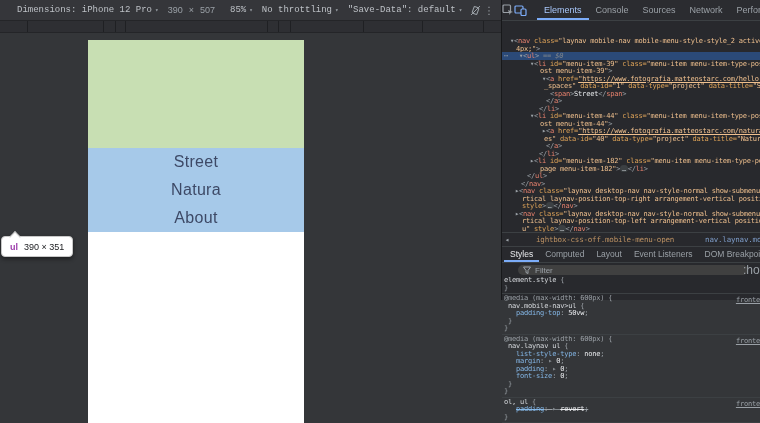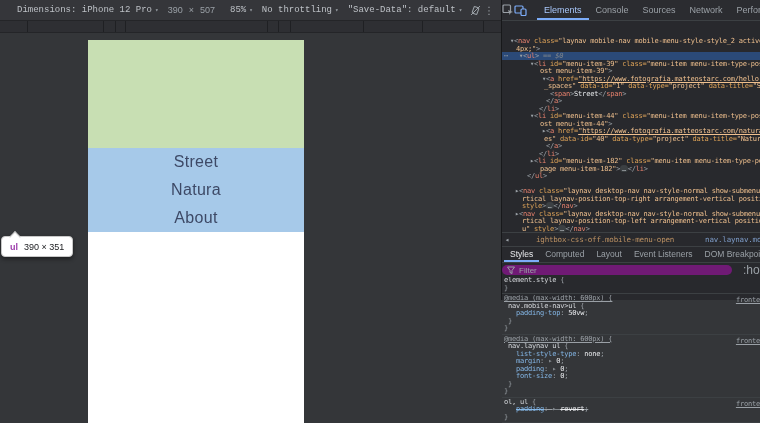--- a/index.html
+++ b/index.html
@@ -64,32 +64,32 @@
   .crumb.warm { color:#bd9263; } .crumb.cool { color:#7d9cc8; }
 
   #styles-tabs { position:absolute; left:0; top:246px; width:100%; height:16px; background:#28292d;
     border-top:1px solid #3c4043; display:flex; align-items:center; font-size:8.5px; color:#9aa0a6;
     white-space:nowrap; overflow:hidden; padding-left:2px; }
   .stab { padding:0 6px; line-height:15px; }
   .stab.active { color:#e8eaed; box-shadow:inset 0 -2px 0 #7cacf8; }
 
   #filter-row { position:absolute; left:0; top:262px; width:100%; height:14px; background:#28292d;
     border-top:1px solid #3c4043; overflow:hidden; }
-  #filter-pill { position:absolute; left:0; top:2px; width:230px; height:10px; background:#701a75;
+  #filter-pill { position:absolute; left:16px; top:2px; width:230px; height:10px; background:#404040;
     border-radius:5px; display:flex; align-items:center; padding:0 5px; }
   #filter-pill span { color:#9aa0a6; font-size:8px; margin-left:4px; }
   #hov-toggle { position:absolute; left:241px; top:2px; color:#9aa0a6; font-size:12px; line-height:10px; }
 
   #styles-content { position:absolute; left:0; top:276px; width:100%; height:147px; overflow:hidden;
     font-family:"DejaVu Sans Mono", monospace; font-size:7px; letter-spacing:-.2px; }
   .ssec { position:relative; border-bottom:1px solid #3c4043; padding:1px 0; }
   .srow { height:7.5px; line-height:7.5px; white-space:nowrap; overflow:hidden; }
   .srow.strike .sg { text-decoration:line-through; }
   .sg.sel { color:#d7dade; } .sg.p { color:#85b8e8; } .sg.val { color:#e8eaed; }
-  .sg.med { color:#9aa0a6;text-decoration:underline; } .sg.ar { color:#80868b; }
+  .sg.med { color:#9aa0a6; } .sg.ar { color:#80868b; }
   .src-link { position:absolute; right:0px; top:2px; color:#9aa0a6; font-size:7px; }
   .src-link.lnk { text-decoration:underline; }
 </style>
 </head>
 <body>
 
 <div id="browser">
   <div id="top-sliver"></div>
 
   <div id="device-toolbar">
@@ -196,20 +196,21 @@
       <div class="trow" style="top: 83.5px; padding-left: 37px;"><span class="sg g">&lt;/</span><span class="sg t">li</span><span class="sg g">&gt;</span></div>
       <div class="trow" style="top: 91px; padding-left: 28px;"><span class="sg g">▾&lt;</span><span class="sg t">li</span><span class="sg a"> id=</span><span class="sg v">"menu-item-44"</span><span class="sg a"> class=</span><span class="sg v">"menu-item menu-item-type-post_type m</span></div>
       <div class="trow" style="top: 98.5px; padding-left: 38px;"><span class="sg v">ost menu-item-44"</span><span class="sg g">&gt;</span></div>
       <div class="trow" style="top: 106px; padding-left: 40px;"><span class="sg g">▸&lt;</span><span class="sg t">a</span><span class="sg a"> href=</span><span class="sg l">"https://www.fotografia.matteostarc.com/natura/"</span></div>
       <div class="trow" style="top: 113.5px; padding-left: 42px;"><span class="sg v">es"</span><span class="sg a"> data-id=</span><span class="sg v">"40"</span><span class="sg a"> data-type=</span><span class="sg v">"project"</span><span class="sg a"> data-title=</span><span class="sg v">"Natura"</span></div>
       <div class="trow" style="top: 121px; padding-left: 44px;"><span class="sg g">&lt;/</span><span class="sg t">a</span><span class="sg g">&gt;</span></div>
       <div class="trow" style="top: 128.5px; padding-left: 37px;"><span class="sg g">&lt;/</span><span class="sg t">li</span><span class="sg g">&gt;</span></div>
       <div class="trow" style="top: 136px; padding-left: 28px;"><span class="sg g">▸&lt;</span><span class="sg t">li</span><span class="sg a"> id=</span><span class="sg v">"menu-item-182"</span><span class="sg a"> class=</span><span class="sg v">"menu-item menu-item-type-post_type</span></div>
       <div class="trow" style="top: 143.5px; padding-left: 38px;"><span class="sg v">page menu-item-182"</span><span class="sg g">&gt;</span><span class="sg e">…</span><span class="sg g">&lt;/</span><span class="sg t">li</span><span class="sg g">&gt;</span></div>
       <div class="trow" style="top: 151px; padding-left: 25px;"><span class="sg g">&lt;/</span><span class="sg t">ul</span><span class="sg g">&gt;</span></div>
+      <div class="trow" style="top: 158.5px; padding-left: 19px;"><span class="sg g">&lt;/</span><span class="sg t">nav</span><span class="sg g">&gt;</span></div>
       <div class="trow" style="top: 166px; padding-left: 13px;"><span class="sg g">▸&lt;</span><span class="sg t">nav</span><span class="sg a"> class=</span><span class="sg v">"laynav desktop-nav nav-style-normal show-submenu-on-hove</span></div>
       <div class="trow" style="top: 173.5px; padding-left: 20px;"><span class="sg v">rtical laynav-position-top-right arrangement-vertical position-top i</span></div>
       <div class="trow" style="top: 181px; padding-left: 20px;"><span class="sg a">style</span><span class="sg g">&gt;</span><span class="sg e">…</span><span class="sg g">&lt;/</span><span class="sg t">nav</span><span class="sg g">&gt;</span></div>
       <div class="trow" style="top: 188.5px; padding-left: 13px;"><span class="sg g">▸&lt;</span><span class="sg t">nav</span><span class="sg a"> class=</span><span class="sg v">"laynav desktop-nav nav-style-normal show-submenu-on-hove</span></div>
       <div class="trow" style="top: 196px; padding-left: 20px;"><span class="sg v">rtical laynav-position-top-left arrangement-vertical position-top is</span></div>
       <div class="trow" style="top: 203.5px; padding-left: 20px;"><span class="sg v">u"</span><span class="sg a"> style</span><span class="sg g">&gt;</span><span class="sg e">…</span><span class="sg g">&lt;/</span><span class="sg t">nav</span><span class="sg g">&gt;</span></div>
     </div>
 
   <div id="breadcrumb">
     <span id="crumb-back">◂</span>

